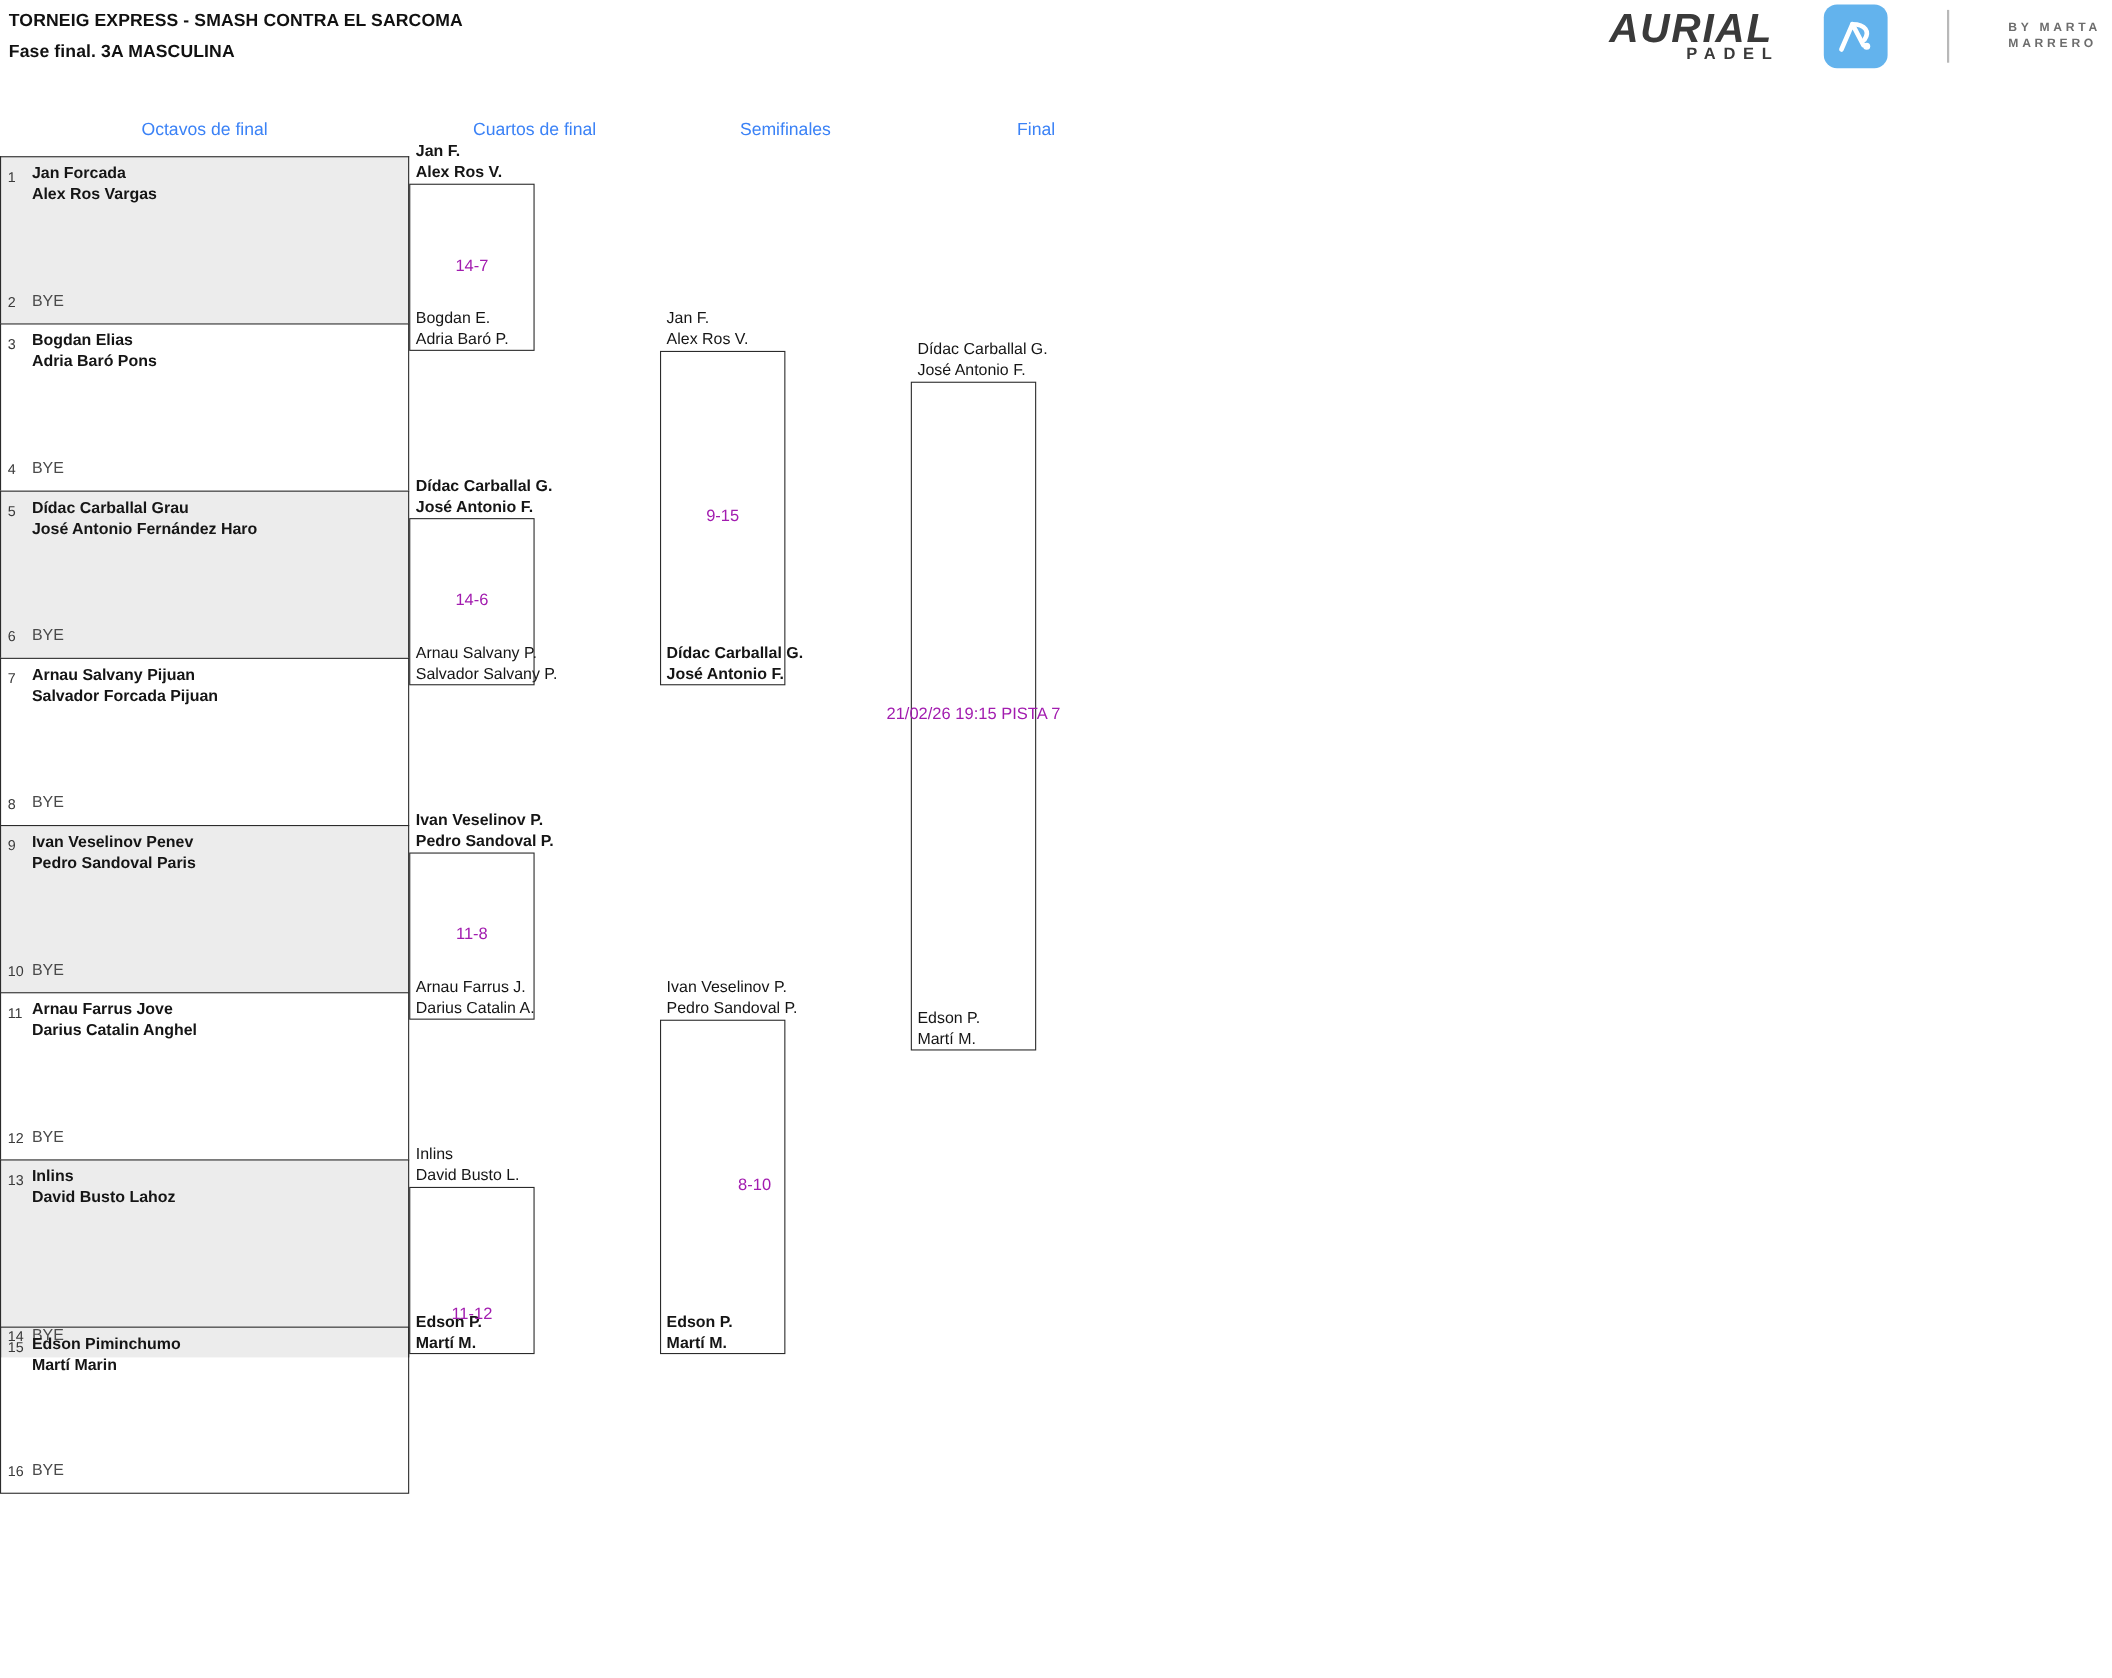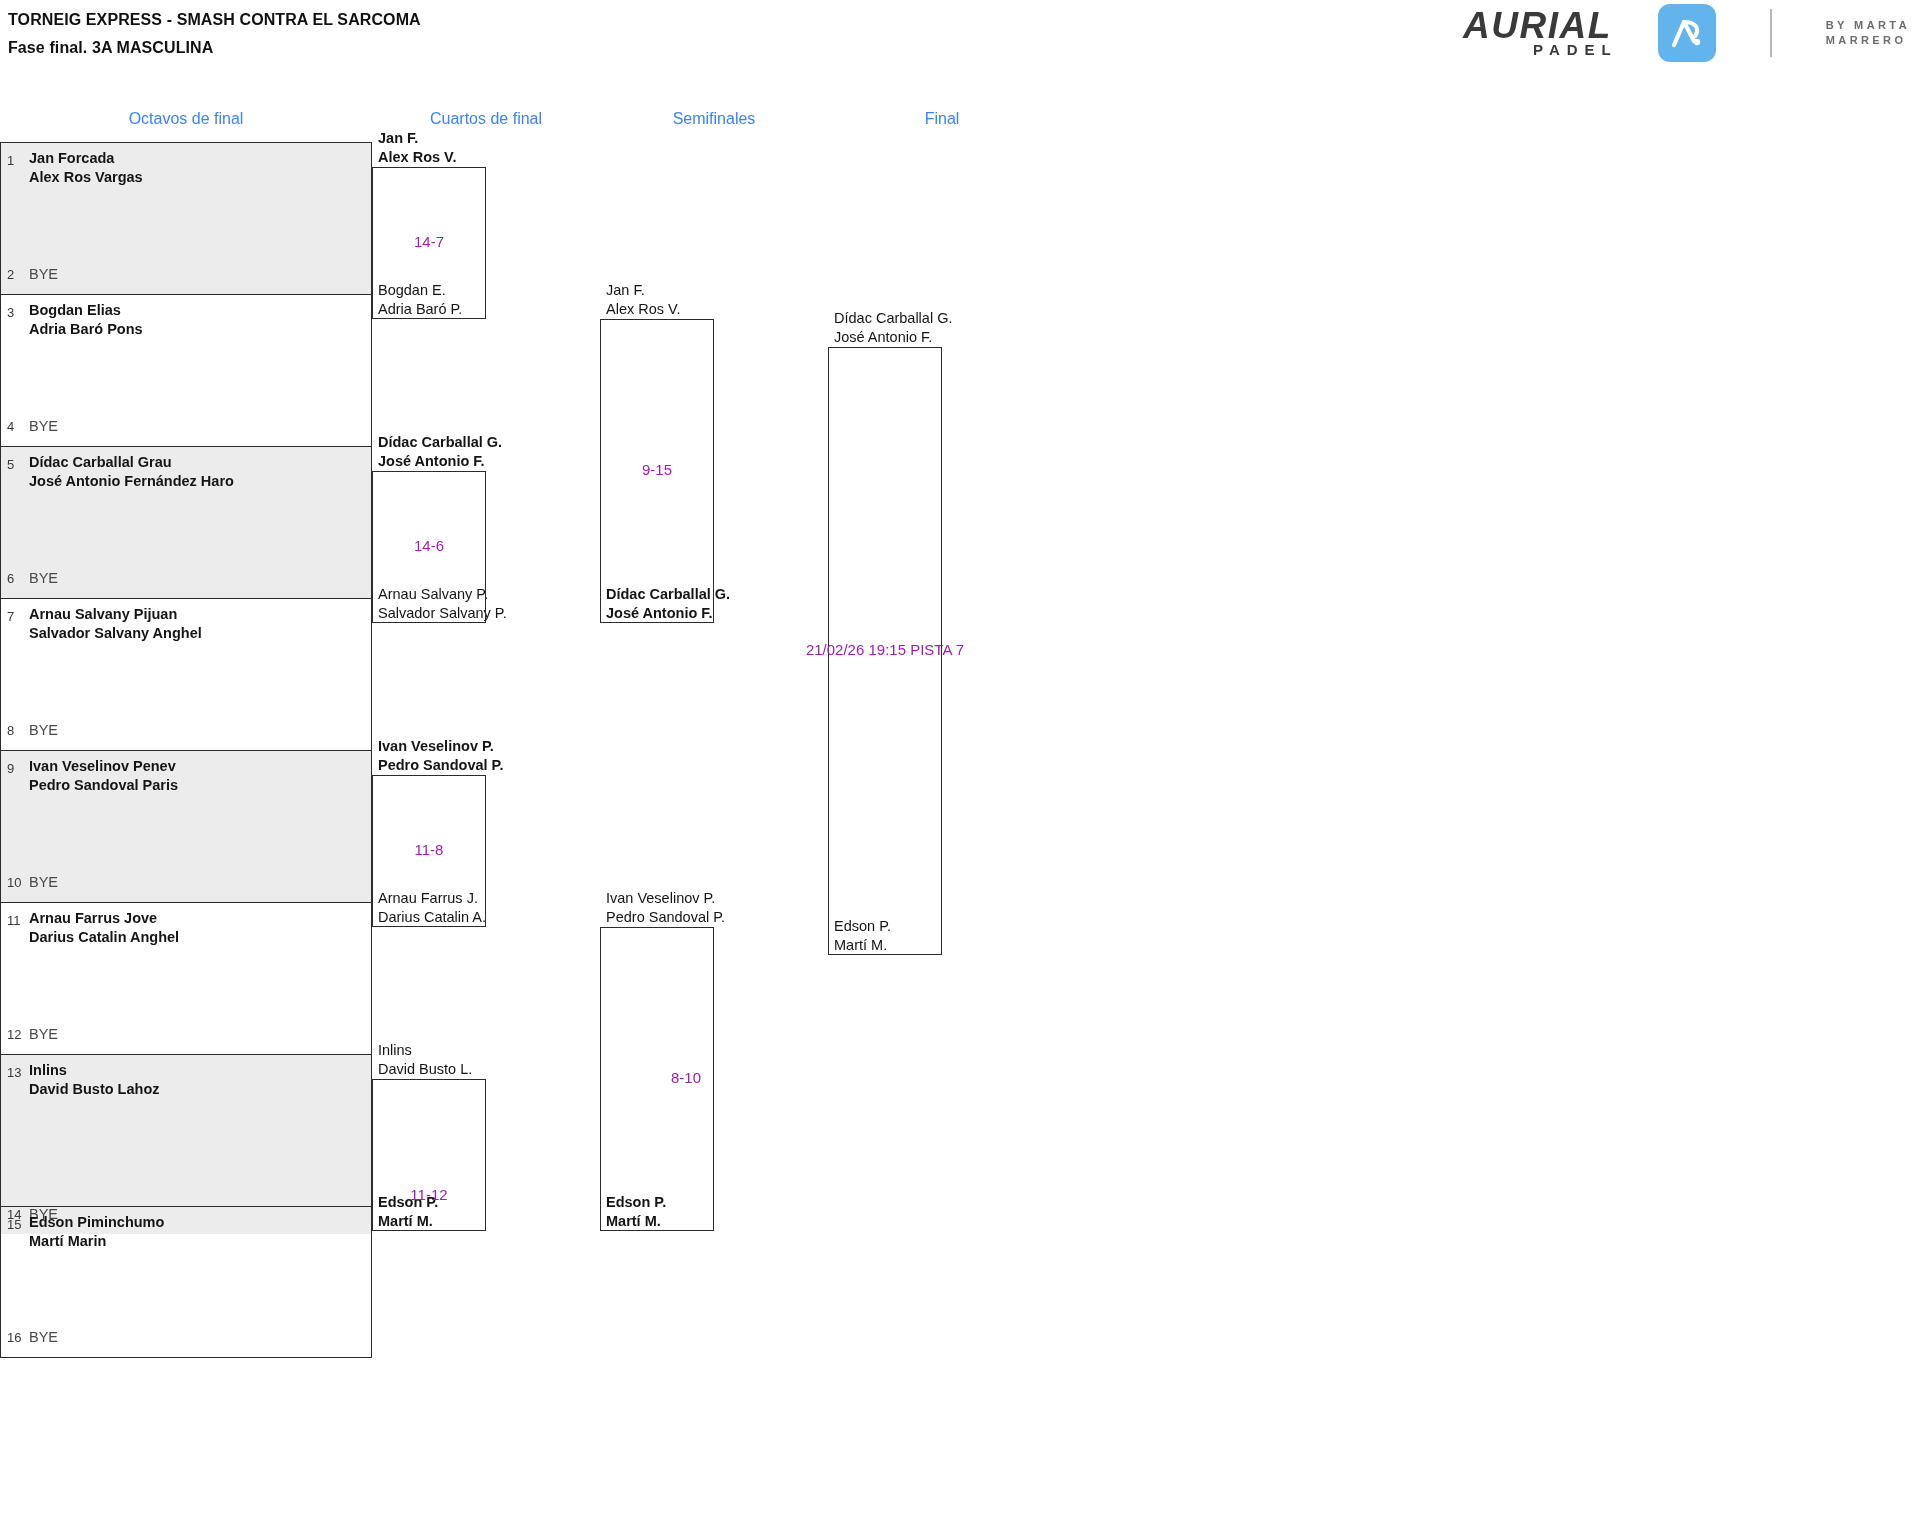--- a/index.html
+++ b/index.html
@@ -120,21 +120,21 @@
         <div class="r1-bot">
           <div class="seed">6</div>
           <div class="bye">BYE</div>
         </div>
       </div>
       <div class="r1-block" style="top: 598px; height: 152px;">
         <div class="r1-top">
           <div class="seed">7</div>
           <div class="names win">
             <span>Arnau Salvany Pijuan</span>
-            <span>Salvador Salvany Anghel</span>
+            <span>Salvador Forcada Pijuan</span>
           </div>
         </div>
         <div class="r1-bot">
           <div class="seed">8</div>
           <div class="bye">BYE</div>
         </div>
       </div>
       <div class="r1-block alt" style="top: 750px; height: 152px;">
         <div class="r1-top">
           <div class="seed">9</div>

